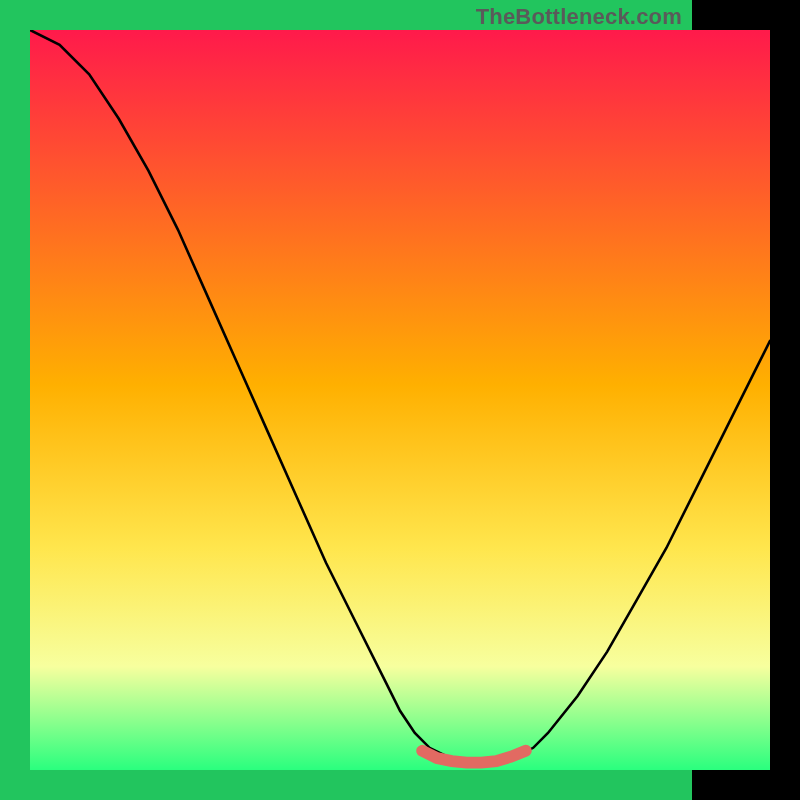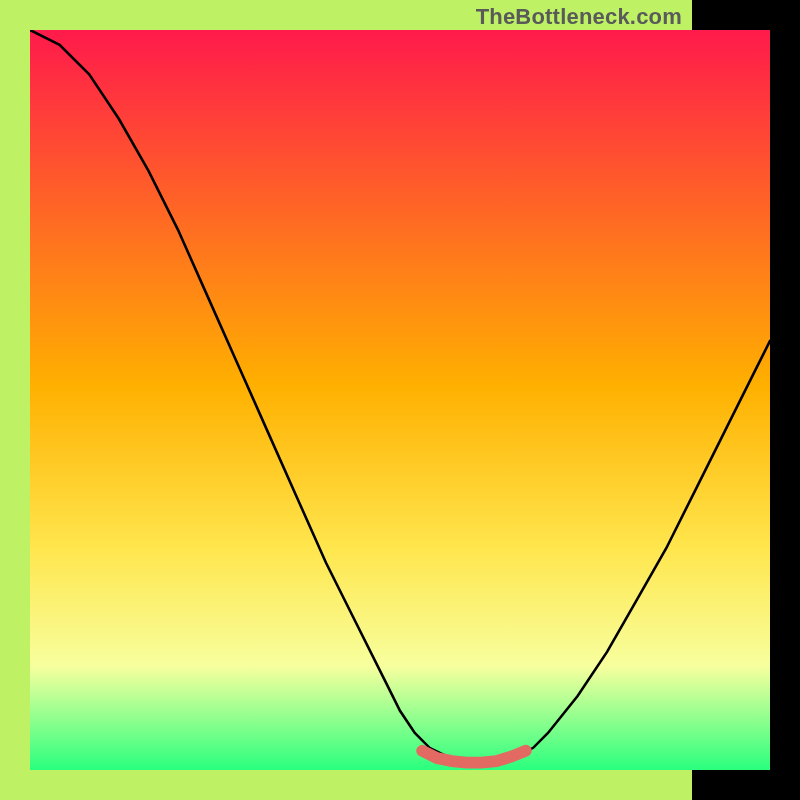--- a/index.html
+++ b/index.html
@@ -8,21 +8,21 @@
     width: 800px;
     height: 800px;
     background: #000;
     overflow: hidden;
     font-family: Arial, Helvetica, sans-serif;
   }
   .frame {
     position: relative;
     width: 692px;
     height: 800px;
-    background: #bef264;
+    background: #22c55e;
   }
   .watermark {
     position: absolute;
     top: 4px;
     right: 10px;
     color: #5a5a5a;
     font-size: 22px;
     font-weight: 600;
     letter-spacing: 0.2px;
     z-index: 20;

